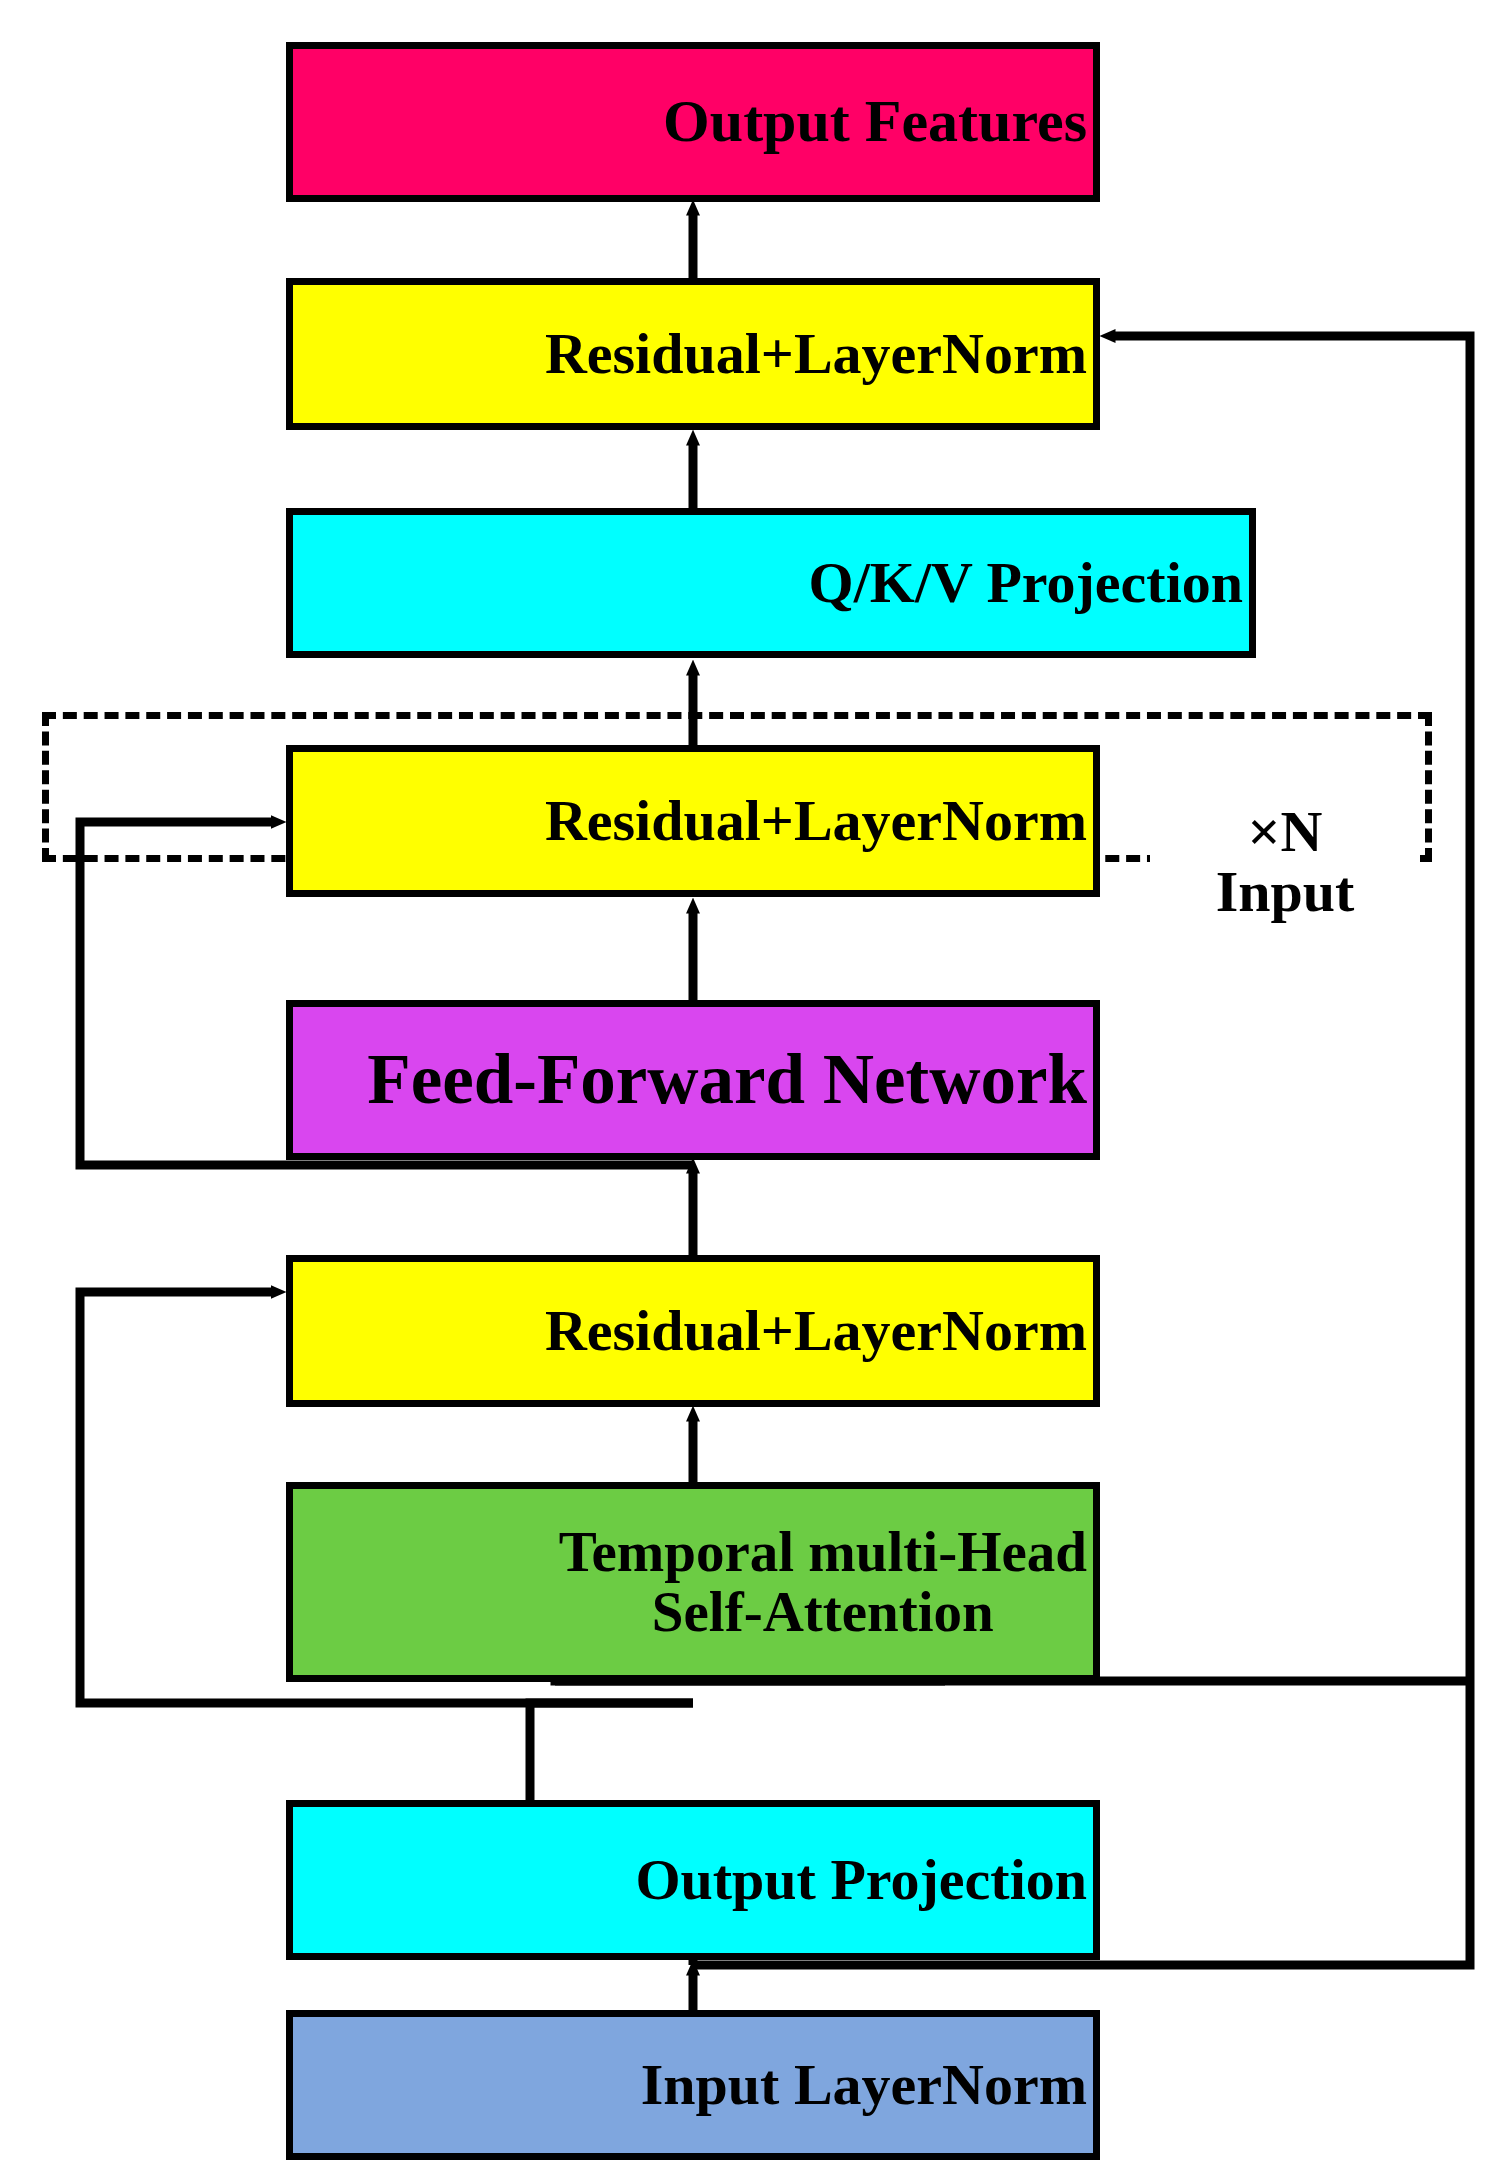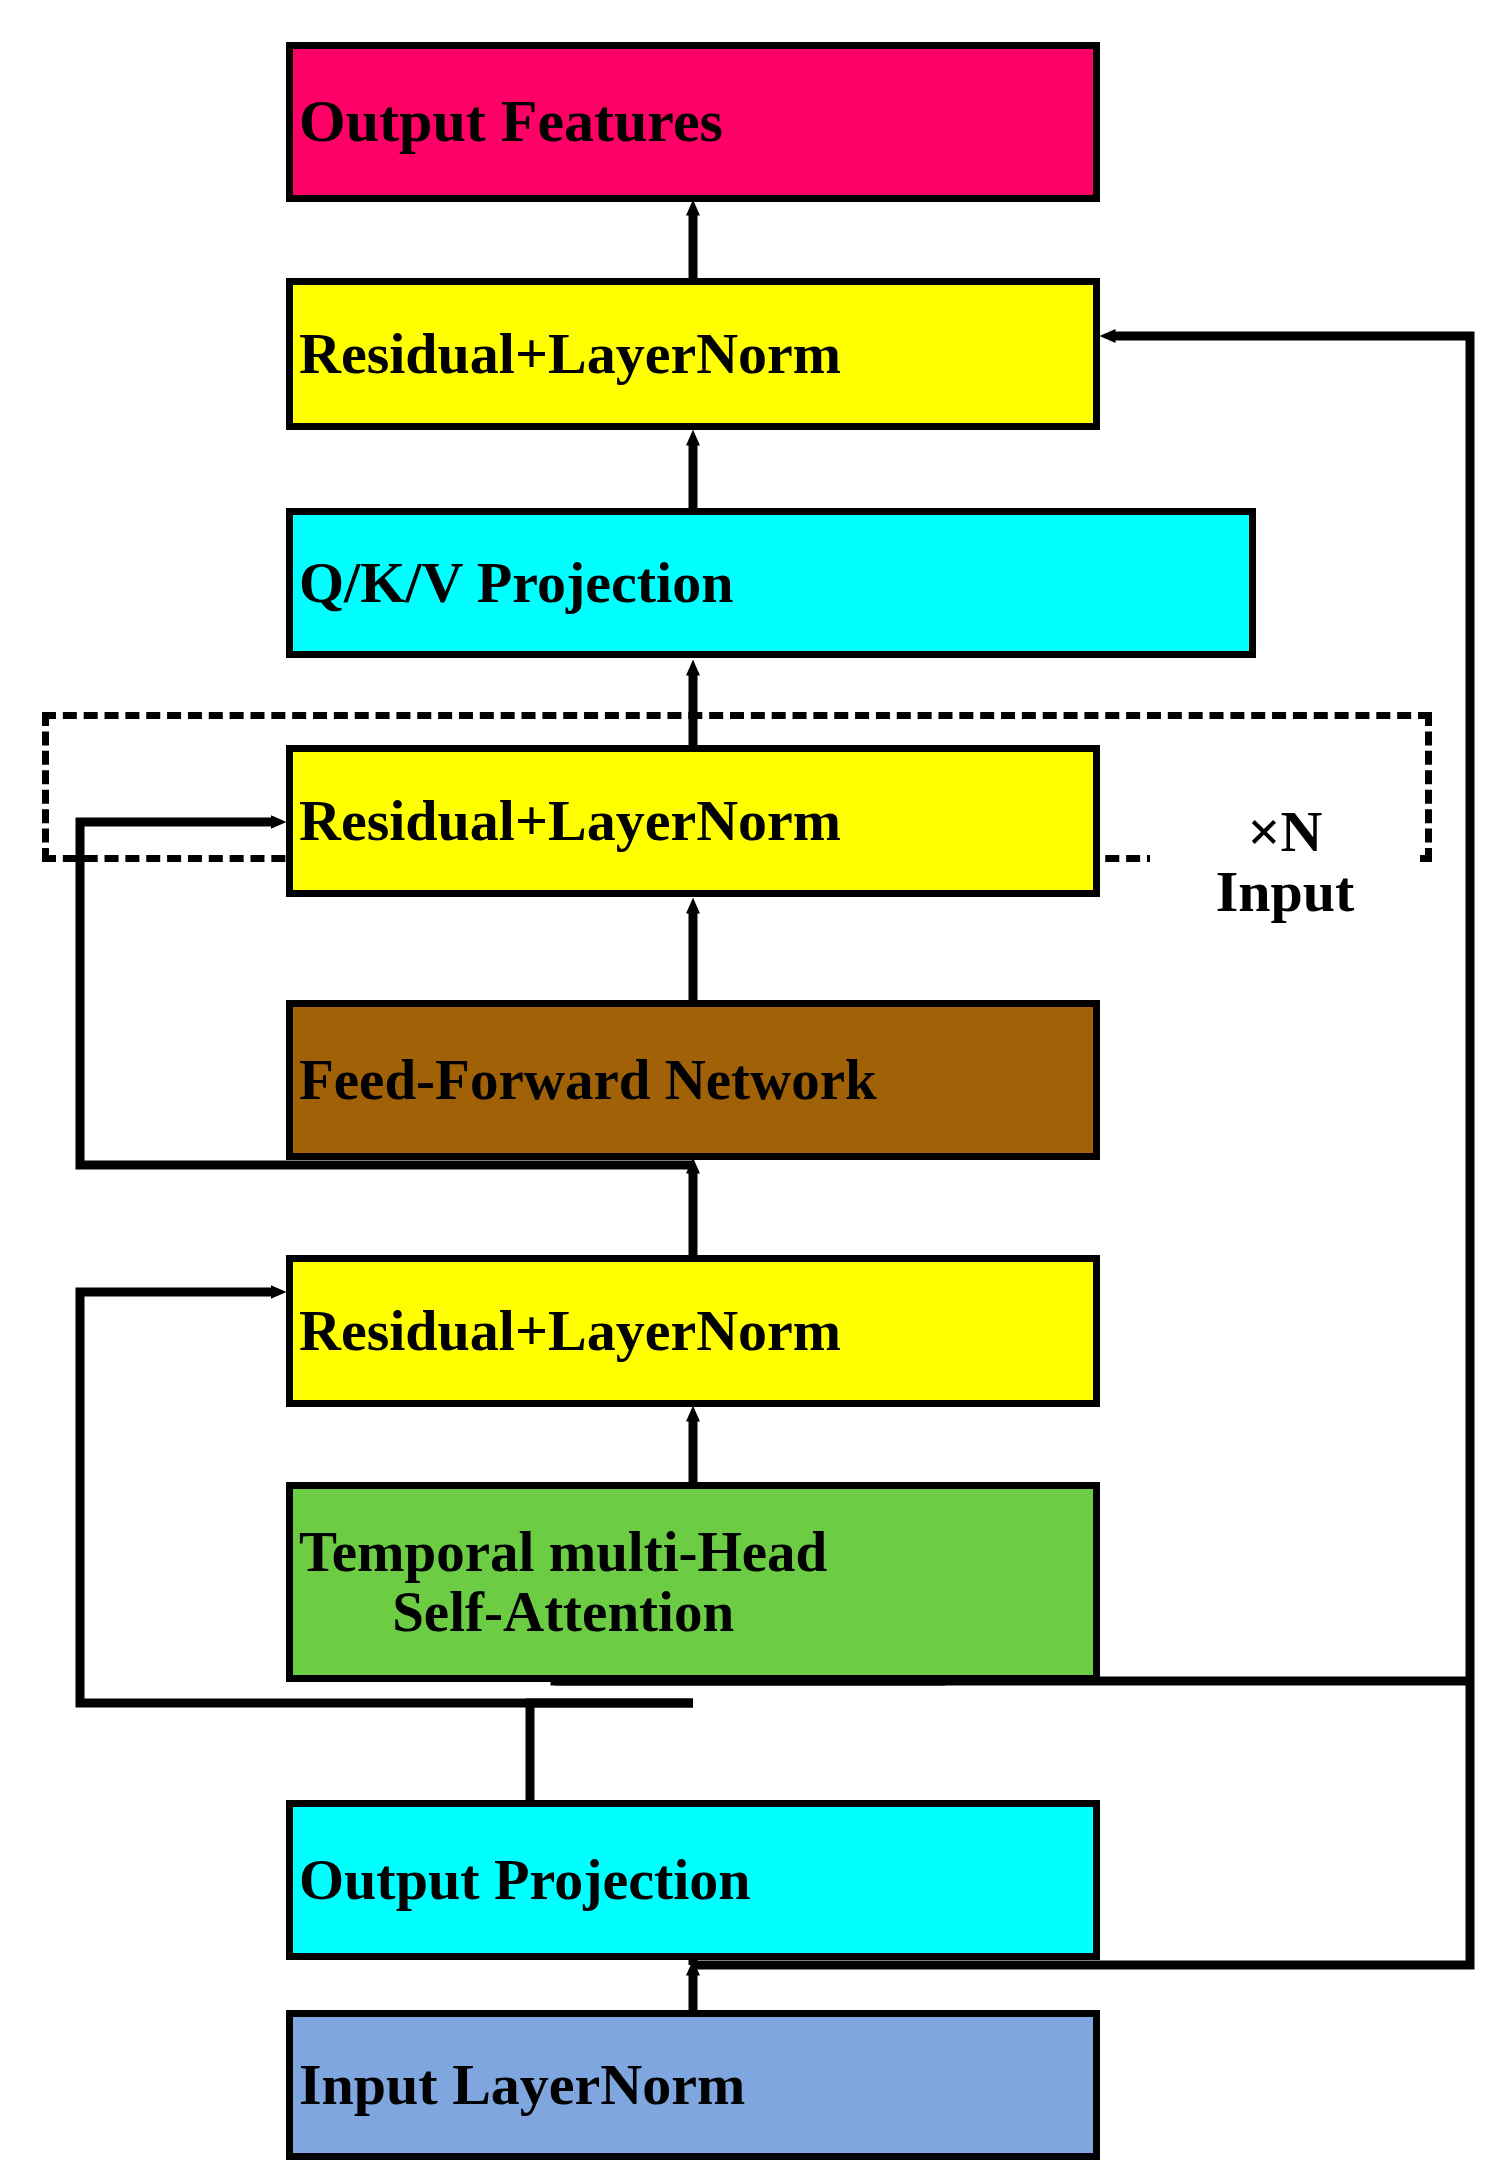--- a/index.html
+++ b/index.html
@@ -9,21 +9,21 @@
     background:#ffffff;
     font-family:"Liberation Serif","DejaVu Serif",serif;
     overflow:hidden;
   }
   .box{
     position:absolute;
     box-sizing:border-box;
     border:7px solid #000000;
     display:flex;
     align-items:center;
-    justify-content:flex-start;
+    justify-content:flex-end;
     text-align:center;
     color:#000000;
     font-weight:bold;
     line-height:1.06;
     z-index:4;
   }
   .box .lbl{padding:0 6px;display:block;}
   .dashed-group{
     position:absolute;
     box-sizing:border-box;
@@ -97,21 +97,21 @@
     </div>
     <div class="box" style="left: 286px; top: 278px; width: 814px; height: 152px; background: rgb(255, 255, 0); font-size: 58px;">
       <span class="lbl">Residual+LayerNorm</span>
     </div>
     <div class="box" style="left: 286px; top: 508px; width: 970px; height: 150px; background: rgb(0, 255, 255); font-size: 58px;">
       <span class="lbl">Q/K/V Projection</span>
     </div>
     <div class="box" style="left: 286px; top: 745px; width: 814px; height: 152px; background: rgb(255, 255, 0); font-size: 58px;">
       <span class="lbl">Residual+LayerNorm</span>
     </div>
-    <div class="box" style="left: 286px; top: 1000px; width: 814px; height: 160px; background: #a16207; font-size: 57px;">
+    <div class="box" style="left: 286px; top: 1000px; width: 814px; height: 160px; background: #d946ef; font-size: 71px;">
       <span class="lbl">Feed-Forward Network</span>
     </div>
     <div class="box" style="left: 286px; top: 1255px; width: 814px; height: 152px; background: rgb(255, 255, 0); font-size: 58px;">
       <span class="lbl">Residual+LayerNorm</span>
     </div>
     <div class="box" style="left: 286px; top: 1800px; width: 814px; height: 160px; background: rgb(0, 255, 255); font-size: 58px;">
       <span class="lbl">Output Projection</span>
     </div>
     <div class="box" style="left: 286px; top: 1482px; width: 814px; height: 200px; background: rgb(108, 204, 68); font-size: 57px;">
       <span class="lbl">Temporal multi-Head<br>Self-Attention</span>

